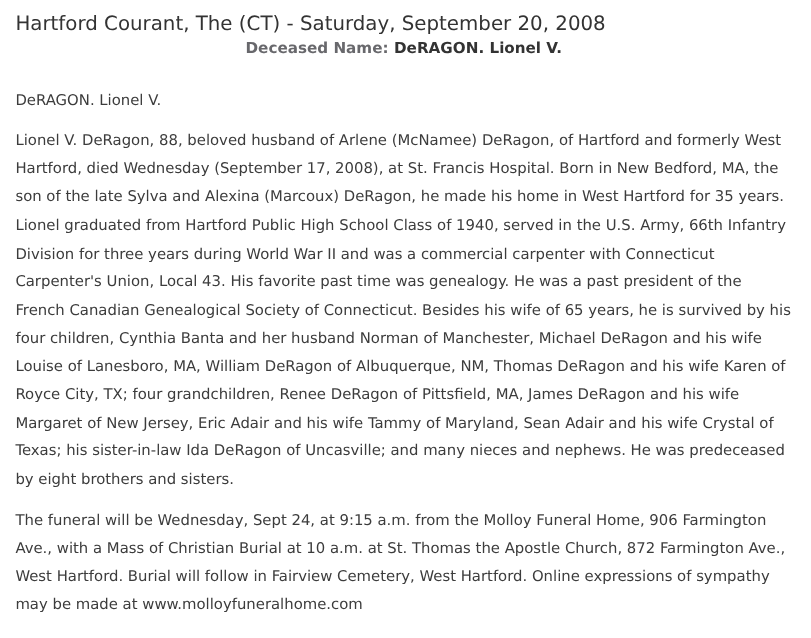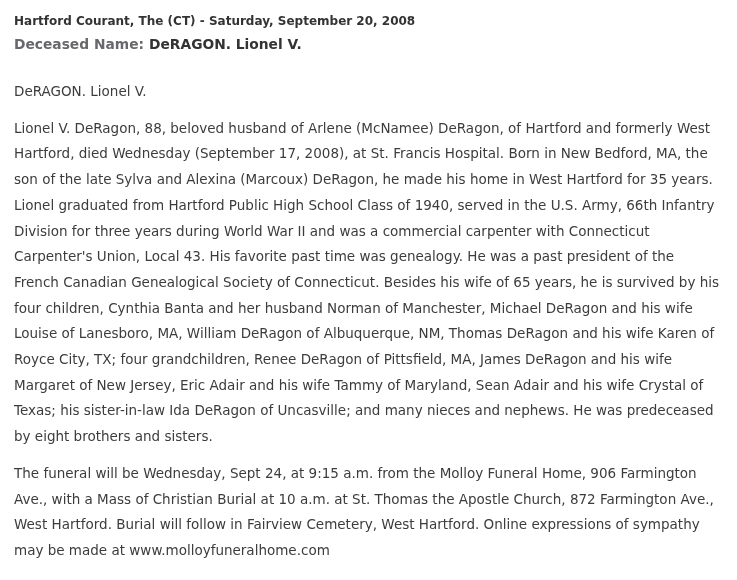--- a/index.html
+++ b/index.html
@@ -13,30 +13,31 @@
     overflow: hidden;
     font-family: "DejaVu Sans", "Liberation Sans", sans-serif;
   }
   .page {
     padding: 10px 17px 0 14px;
   }
   .header {
     margin: 0;
   }
   .source-line {
-    font-size: 12px;
-    font-weight: bold;
+    font-size: 18px;
+    font-weight: normal;
     color: #333333;
     line-height: 23px;
   }
   .deceased-line {
     font-size: 13.8px;
     font-weight: bold;
     line-height: 23px;
     white-space: nowrap;
+    text-align: center;
   }
   .deceased-label {
     color: #68686c;
   }
   .deceased-value {
     color: #333333;
     margin-left: 5px;
   }
   .article {
     margin-top: 23px;

